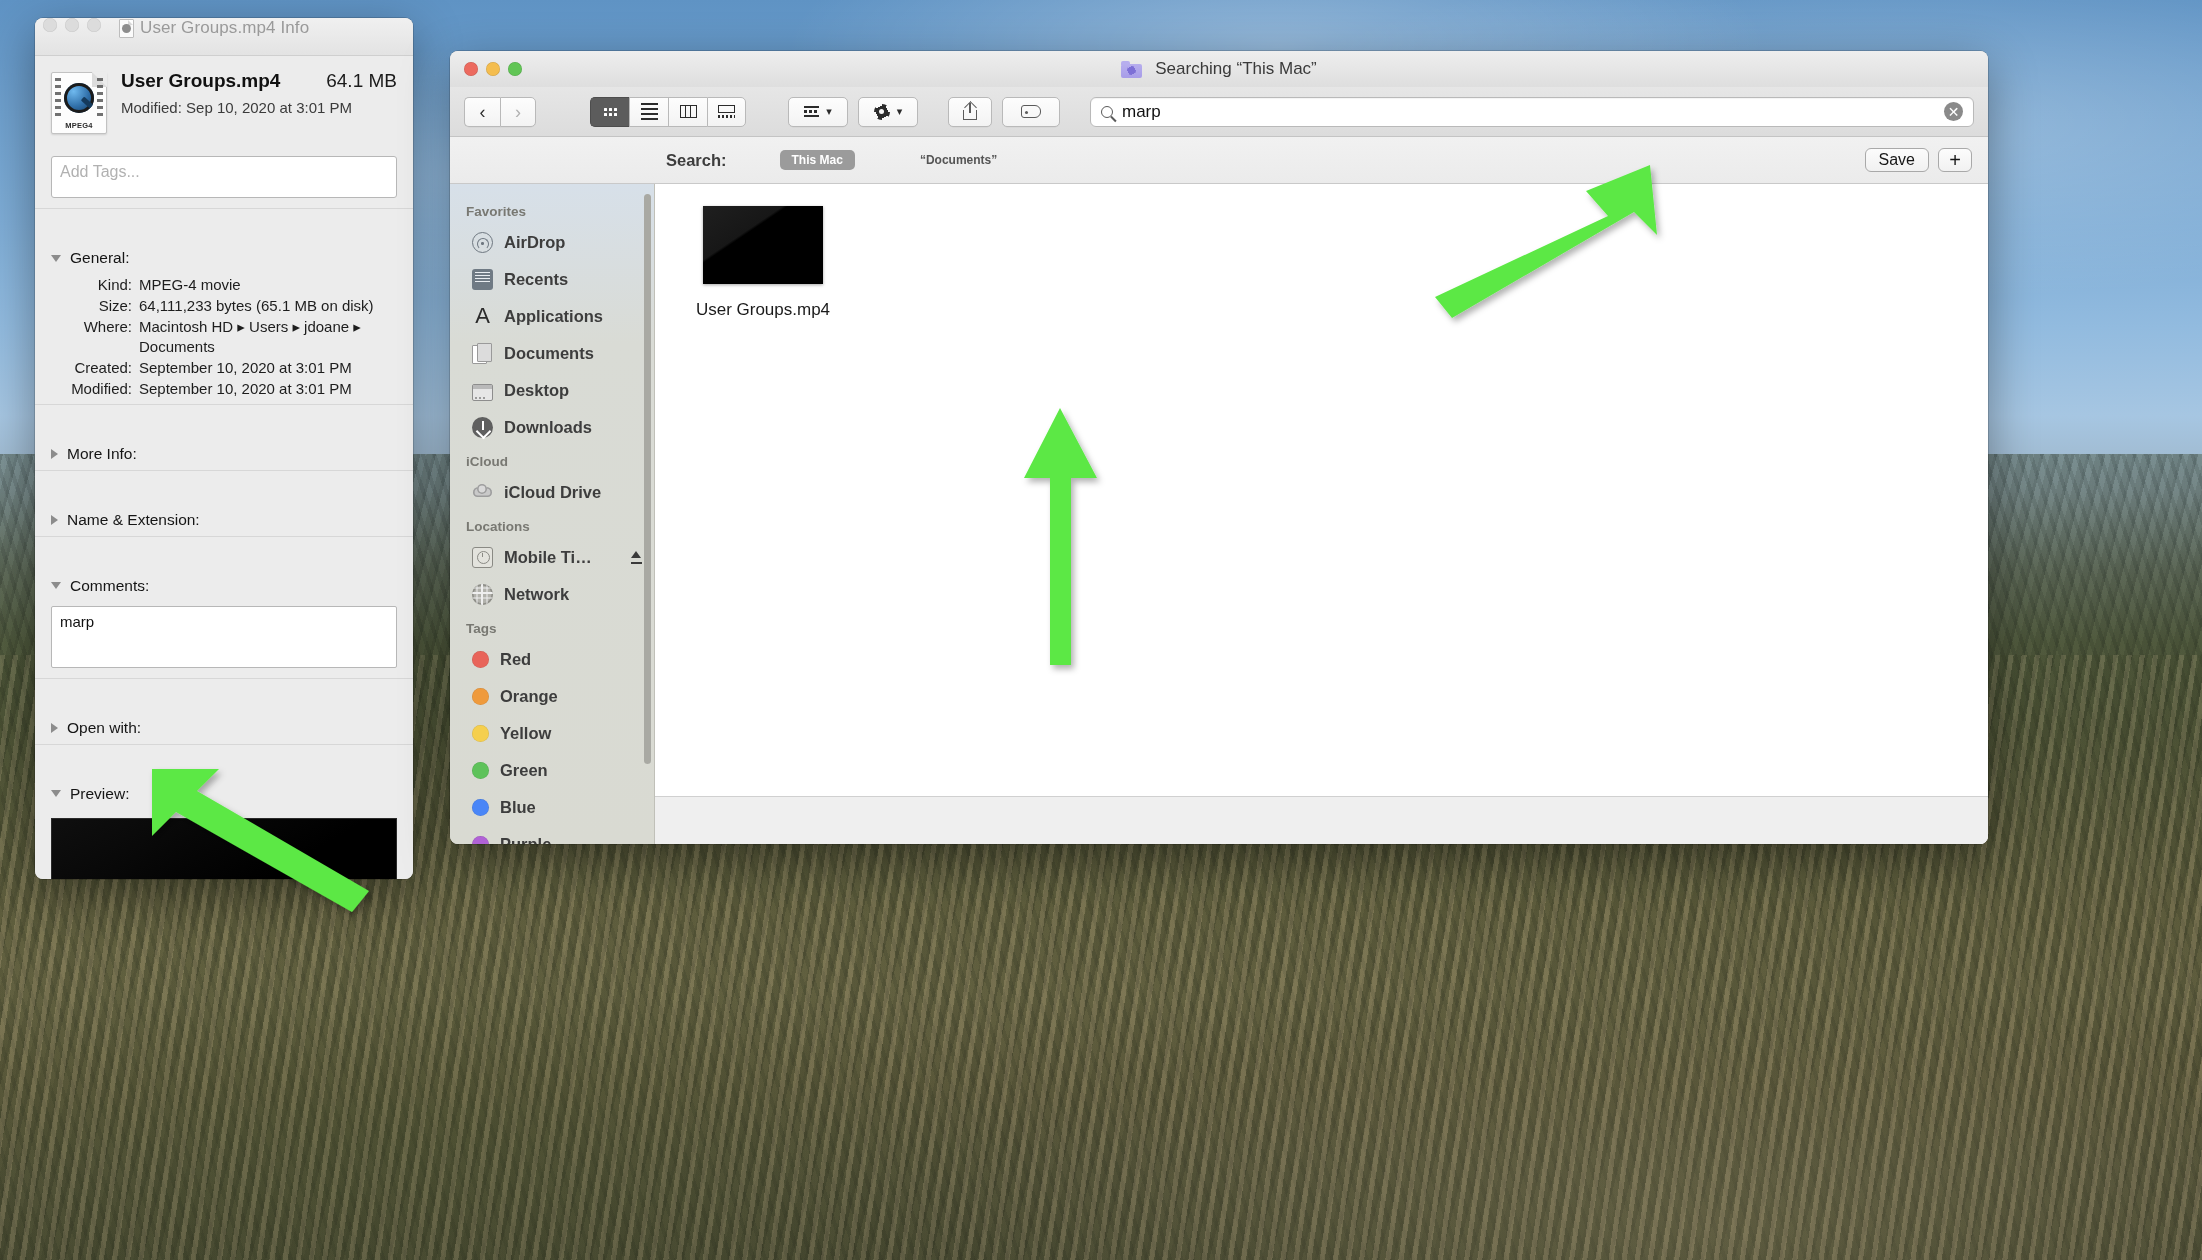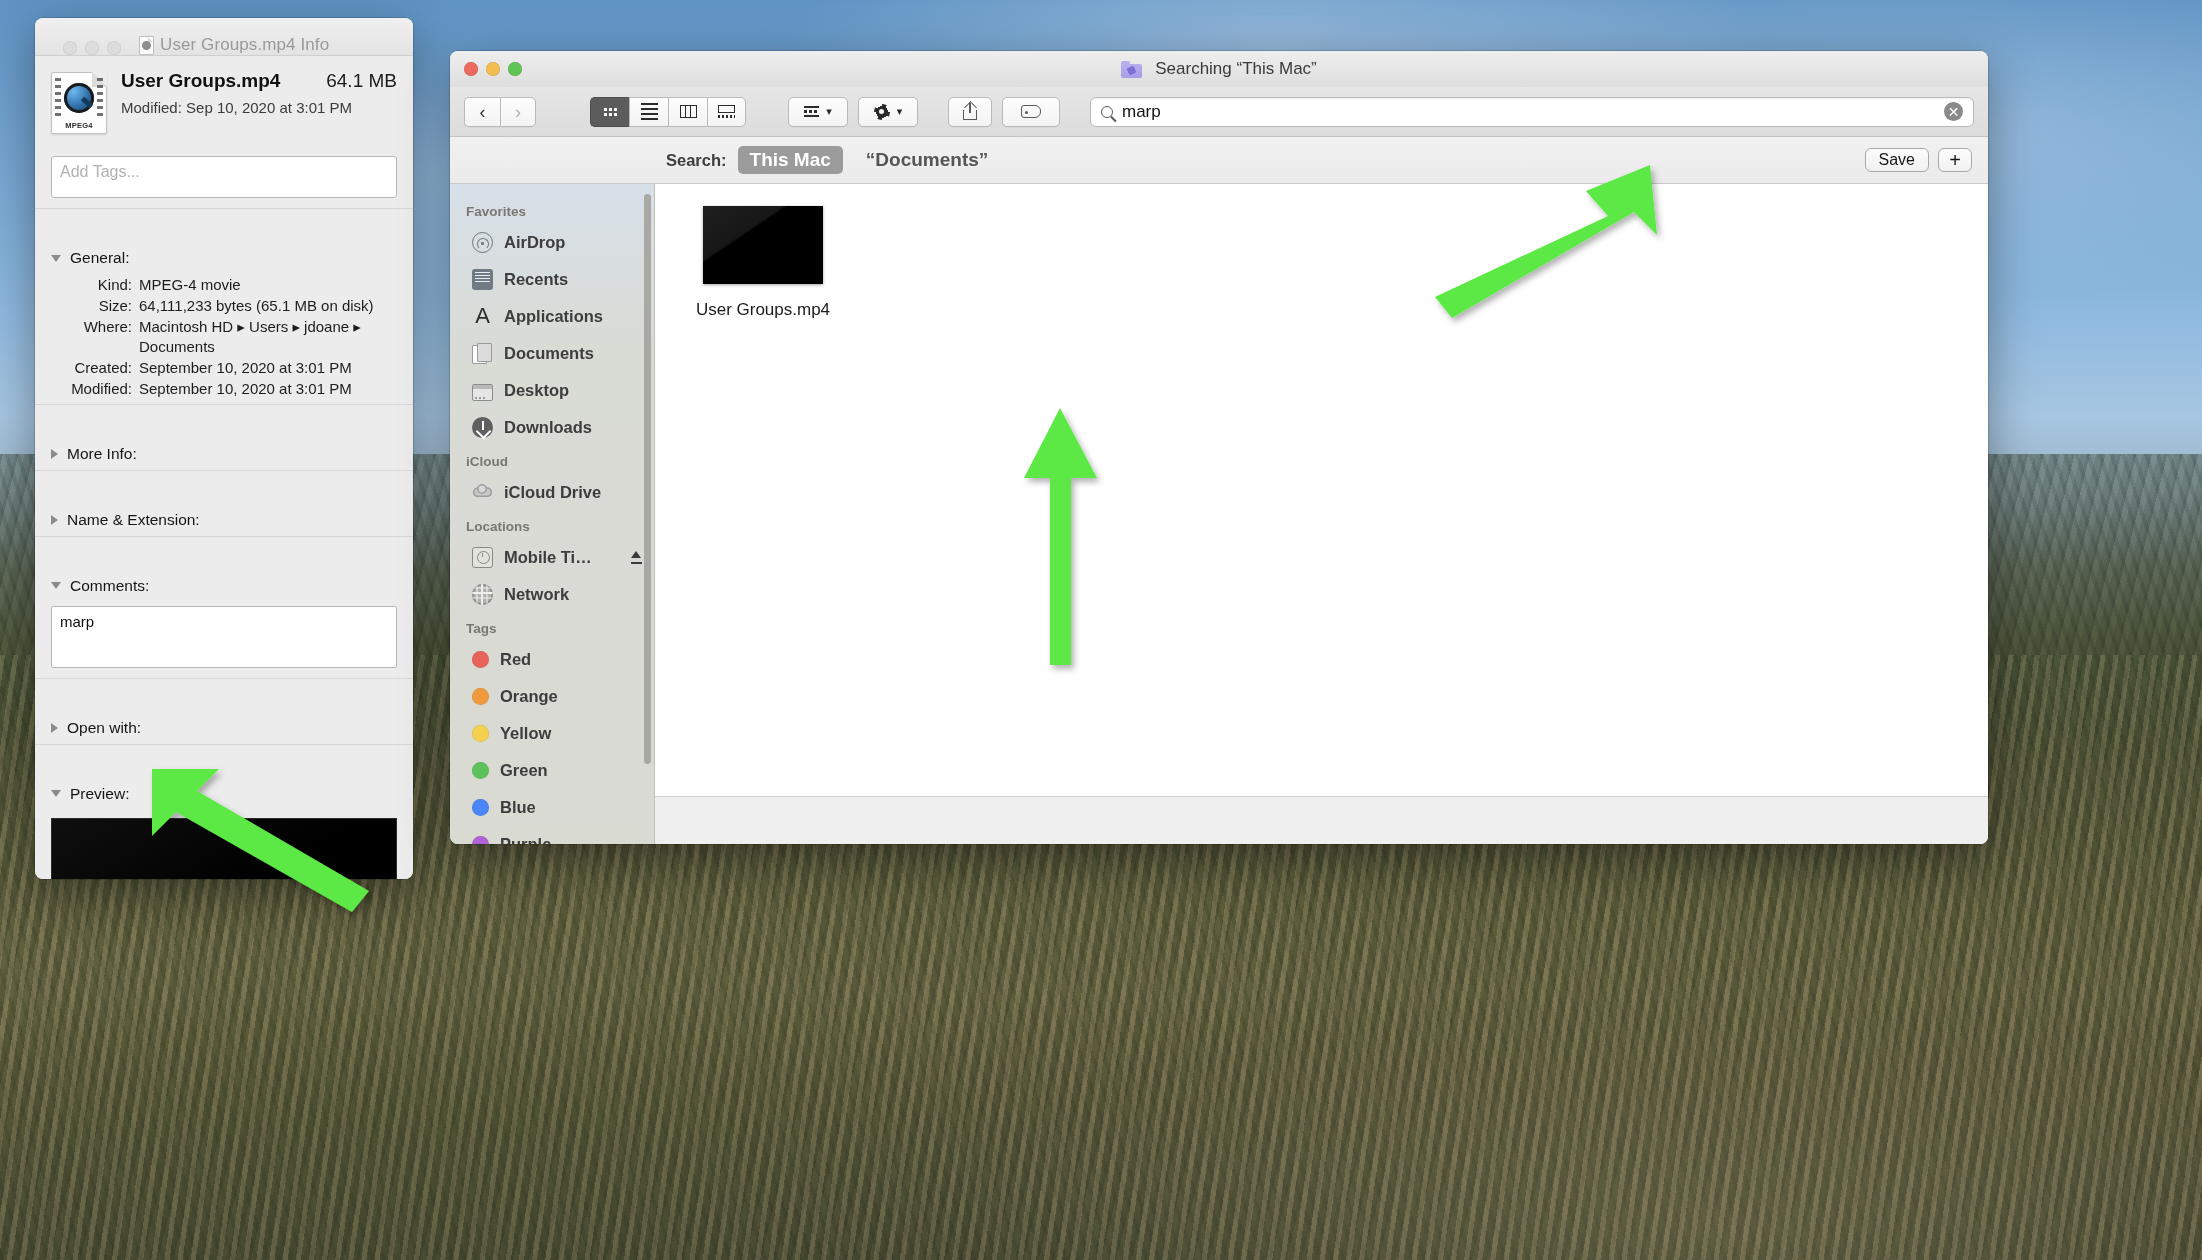--- a/index.html
+++ b/index.html
@@ -62,21 +62,21 @@
   
   #info-window {
     left: 35px; top: 18px; width: 378px; height: 861px;
     background: #ececec;
     border-radius: 8px 8px 8px 8px;
   }
   #info-titlebar {
     height: 38px;
     background: linear-gradient(to bottom, #f0f0f0, #e3e3e3);
     border-bottom: 1px solid #cfcfcf;
-    display: flex; align-items: flex-end; padding: 0 28px;
+    display: flex; align-items: flex-start; padding: 0 8px;
     position: relative;
   }
   .tl-dots { display: flex; gap: 8px; }
   .tl-dot { width: 14px; height: 14px; border-radius: 50%; }
   .tl-dot.inactive { background: #dcdcdc; box-shadow: inset 0 0 0 .5px #c9c9c9; }
   #info-title-wrap {
     display: flex; align-items: center; gap: 6px;
     margin-left: 18px;
   }
   #info-title-text { font-size: 17px; color: #9a9a9a; letter-spacing: .1px; }
@@ -299,21 +299,21 @@
   }
 
   #search-bar {
     height: 47px; background: linear-gradient(to bottom,#f1f1f1,#ebebeb);
     border-bottom: 1px solid #c9c9c9;
     display: flex; align-items: center; padding: 0 16px 0 16px; gap: 11px;
   }
   #search-bar-left { display: flex; align-items: center; gap: 11px; margin-left: 200px; }
   .sb-label { font-size: 16.5px; font-weight: bold; color: #3d3d3d; }
   .scope {
-    font-size: 19px; font-weight: bold; padding: 3px 12px; border-radius: 5px;
+    font-size: 12px; font-weight: bold; padding: 3px 12px; border-radius: 5px; margin-left: 42px;
   }
   .scope.sel { background: #9b9b9b; color: #fff; }
   .scope.unsel { color: #555; }
   #search-bar-right { margin-left: auto; display: flex; align-items: center; gap: 9px; }
   .sb-btn {
     height: 24px; padding: 0 13px;
     background: linear-gradient(to bottom,#fcfcfc,#f1f1f1);
     border: 1px solid #a9a9a9; border-radius: 6px;
     display: flex; align-items: center; justify-content: center;
     font-size: 16px; color: #161616;

